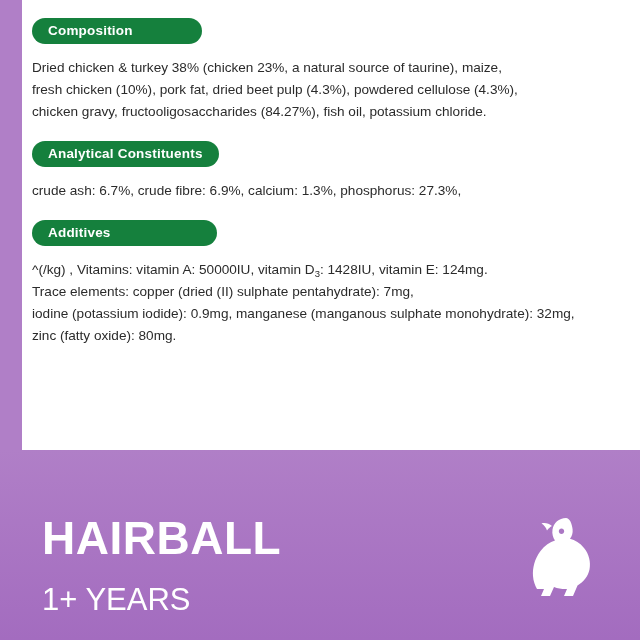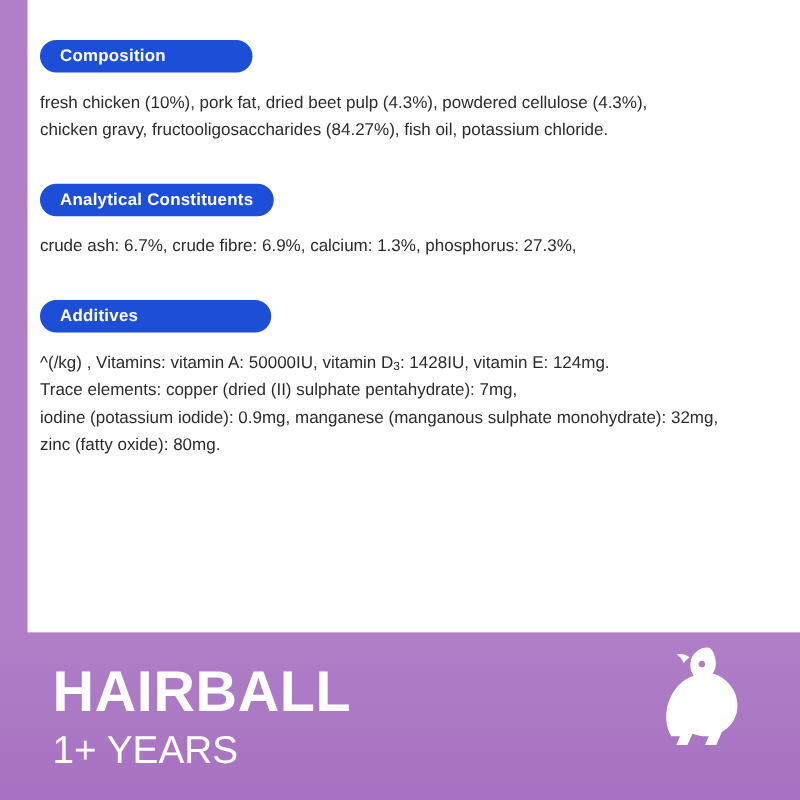--- a/index.html
+++ b/index.html
@@ -35,30 +35,29 @@
     top: 0;
     width: 618px;
     padding: 18px 0 0 10px;
     box-sizing: border-box;
   }
   .section {
     margin-bottom: 18px;
   }
   .badge {
     display: inline-block;
-    background: #1d4ed8;
+    background: #15803d;
     color: #ffffff;
     font-size: 13.5px;
     font-weight: bold;
     letter-spacing: 0.2px;
     padding: 5px 16px 6px 16px;
     border-radius: 13px;
     min-width: 170px;
     box-sizing: border-box;
-    margin-top: 14px;
   }
   .badge.wide { min-width: 185px; }
   .badge.narrow { min-width: 185px; }
   .body-text {
     margin-top: 13px;
     font-size: 13.6px;
     line-height: 1.62;
     color: #2b2b2b;
     max-width: 545px;
   }
@@ -66,21 +65,21 @@
   sub {
     font-size: 9.5px;
     vertical-align: bottom;
   }
   
   .banner {
     position: absolute;
     left: 0;
     bottom: 0;
     width: 640px;
-    height: 134px;
+    height: 190px;
     overflow: hidden;
   }
   .banner-bg {
     position: absolute;
     left: 0;
     top: 0;
     width: 640px;
     height: 190px;
     background: linear-gradient(to bottom, #b07fc7 0%, #a36cbf 100%);
     border-top-left-radius: 0;
@@ -101,21 +100,21 @@
   .banner-title {
     font-size: 46px;
     font-weight: bold;
     letter-spacing: 0.5px;
     line-height: 1.02;
   }
   .banner-sub {
     font-size: 31px;
     font-weight: normal;
     line-height: 1.15;
-    margin-top: 5px;
+    margin-top: 20px;
   }
   .chicken-icon {
     position: absolute;
     right: 42px;
     bottom: 42px;
     width: 78px;
     height: 86px;
   }
 </style>
 </head>
@@ -123,20 +122,21 @@
 
 <div class="page">
 
   <div class="left-stripe"></div>
 
   <div class="content">
 
     <div class="section">
       <div class="badge">Composition</div>
       <div class="body-text">
+        <span class="line">Dried chicken &amp; turkey 38% (chicken 23%, a natural source of taurine), maize,</span>
         <span class="line">fresh chicken (10%), pork fat, dried beet pulp (4.3%), powdered cellulose (4.3%),</span>
         <span class="line">chicken gravy, fructooligosaccharides (84.27%), fish oil, potassium chloride.</span>
       </div>
     </div>
 
     <div class="section">
       <div class="badge wide">Analytical Constituents</div>
       <div class="body-text">
         <span class="line">crude ash: 6.7%, crude fibre: 6.9%, calcium: 1.3%, phosphorus: 27.3%,</span>
       </div>

